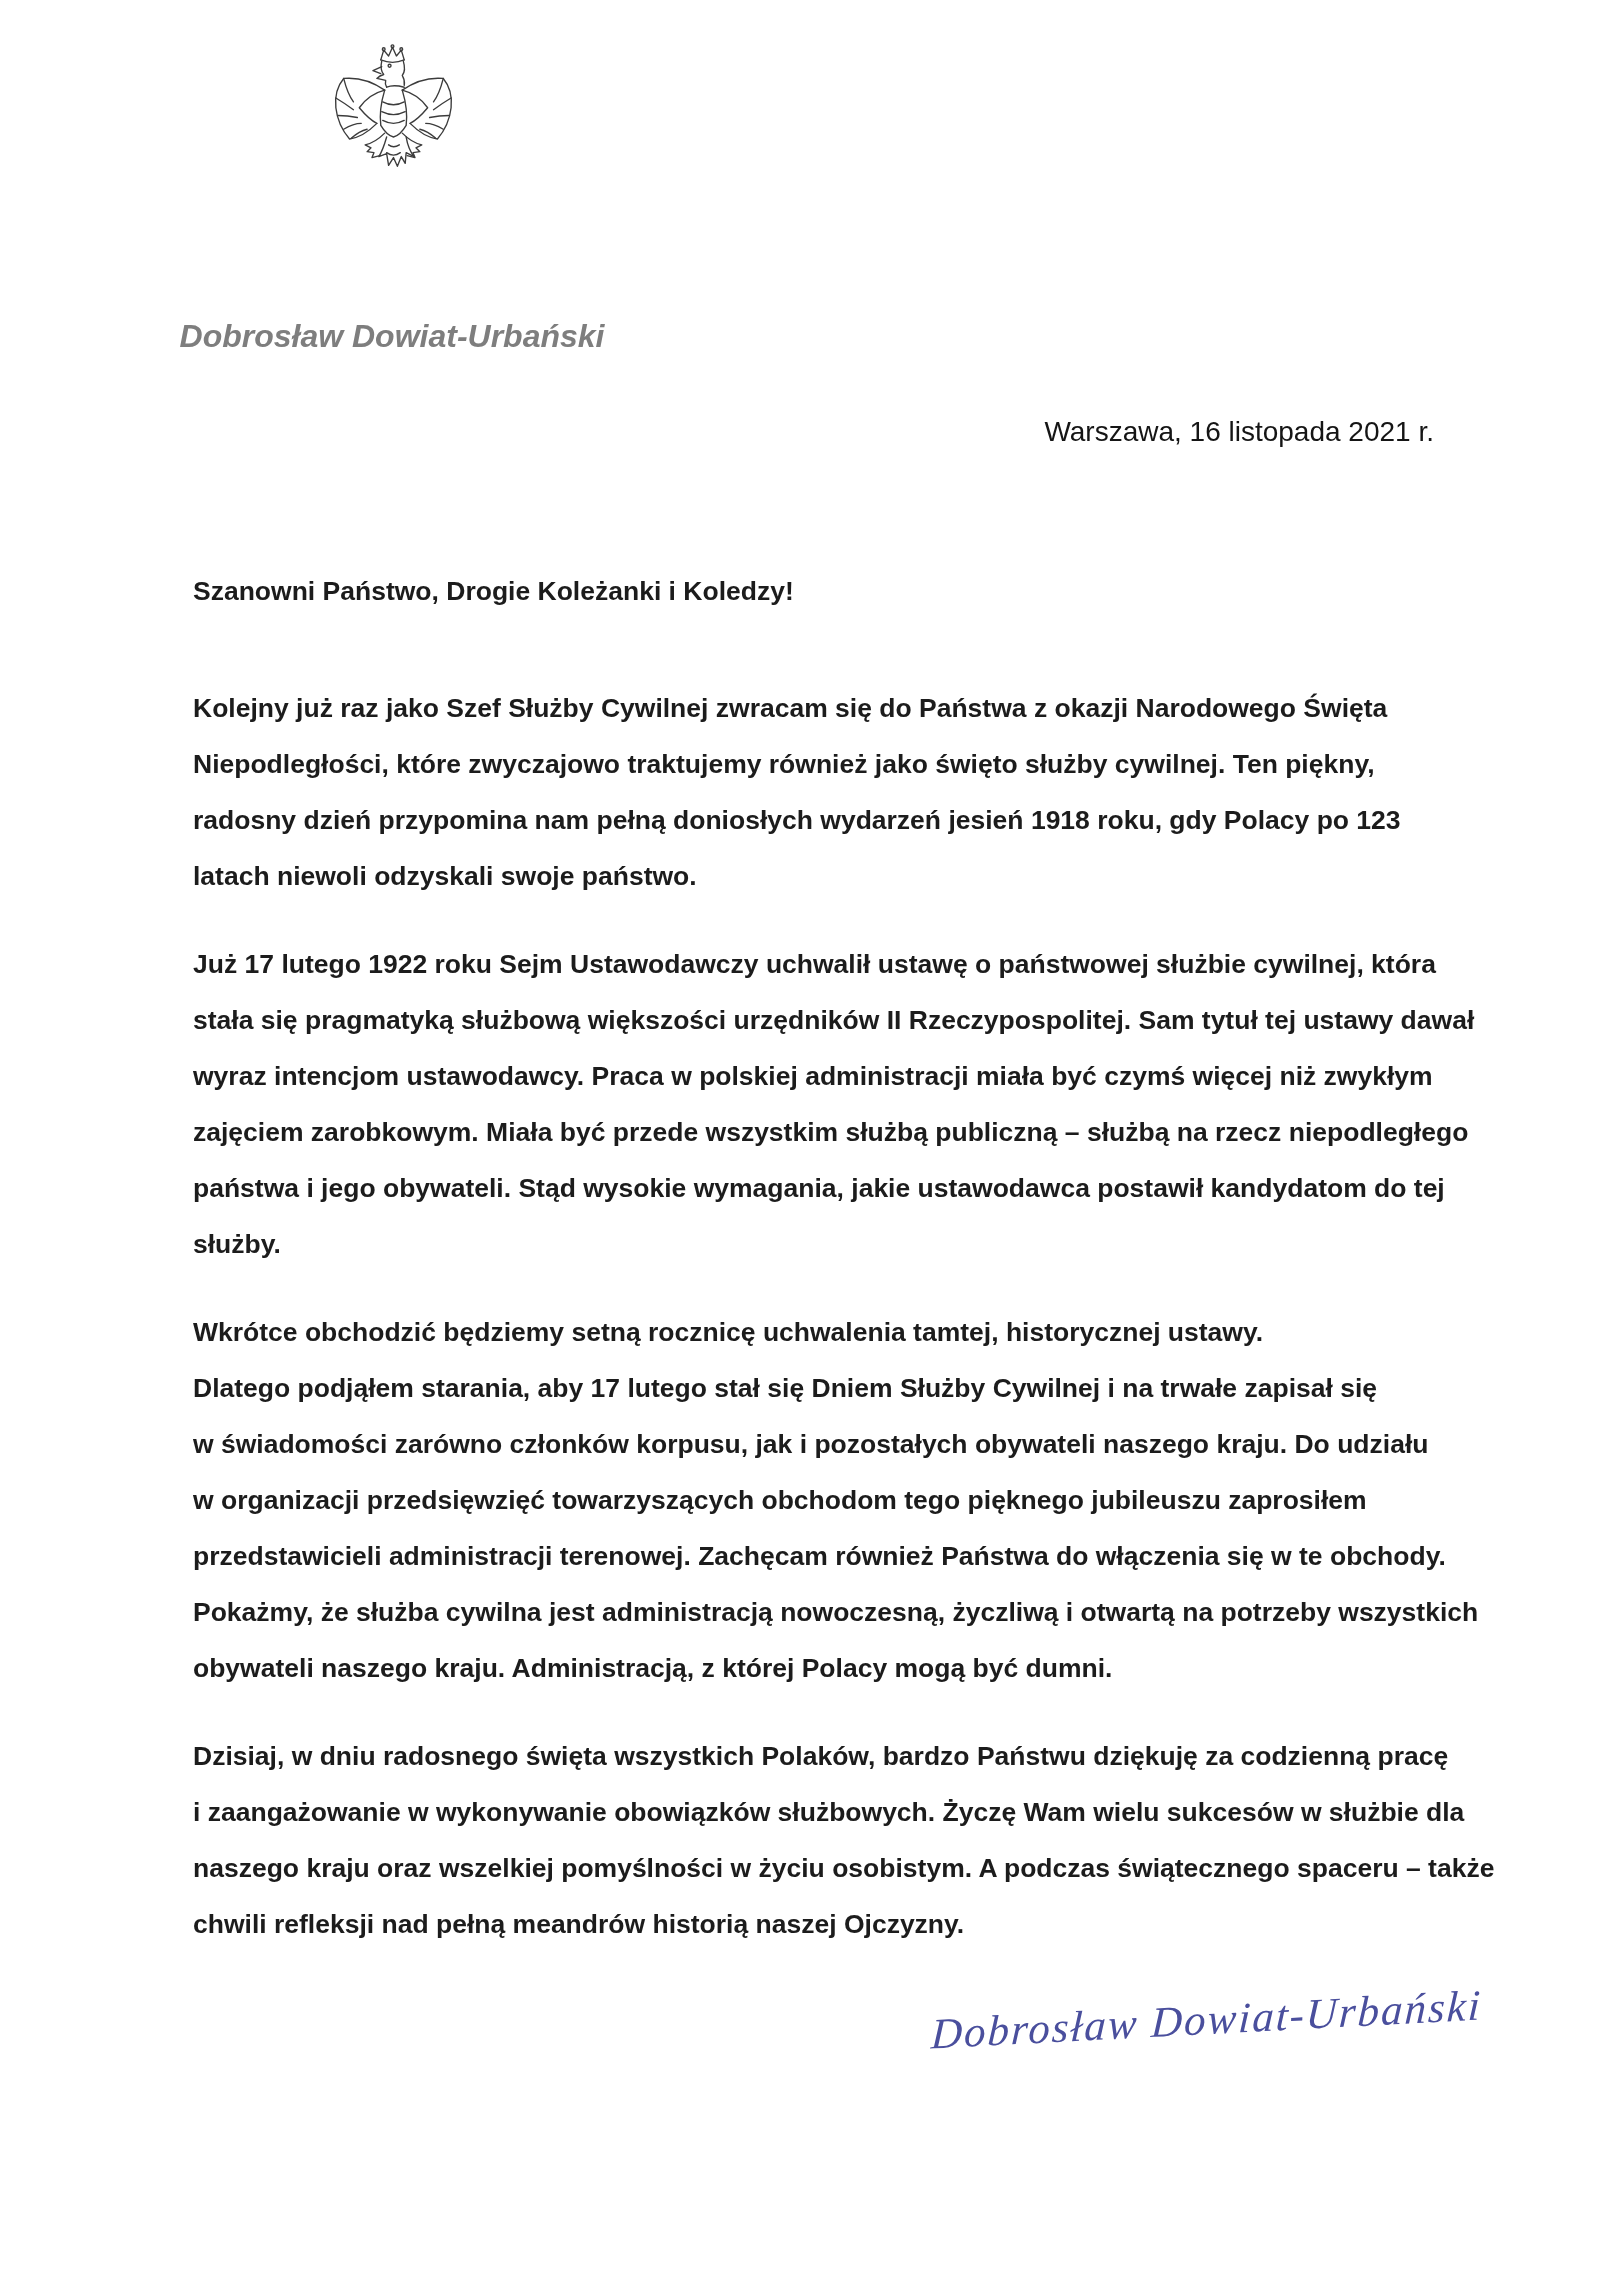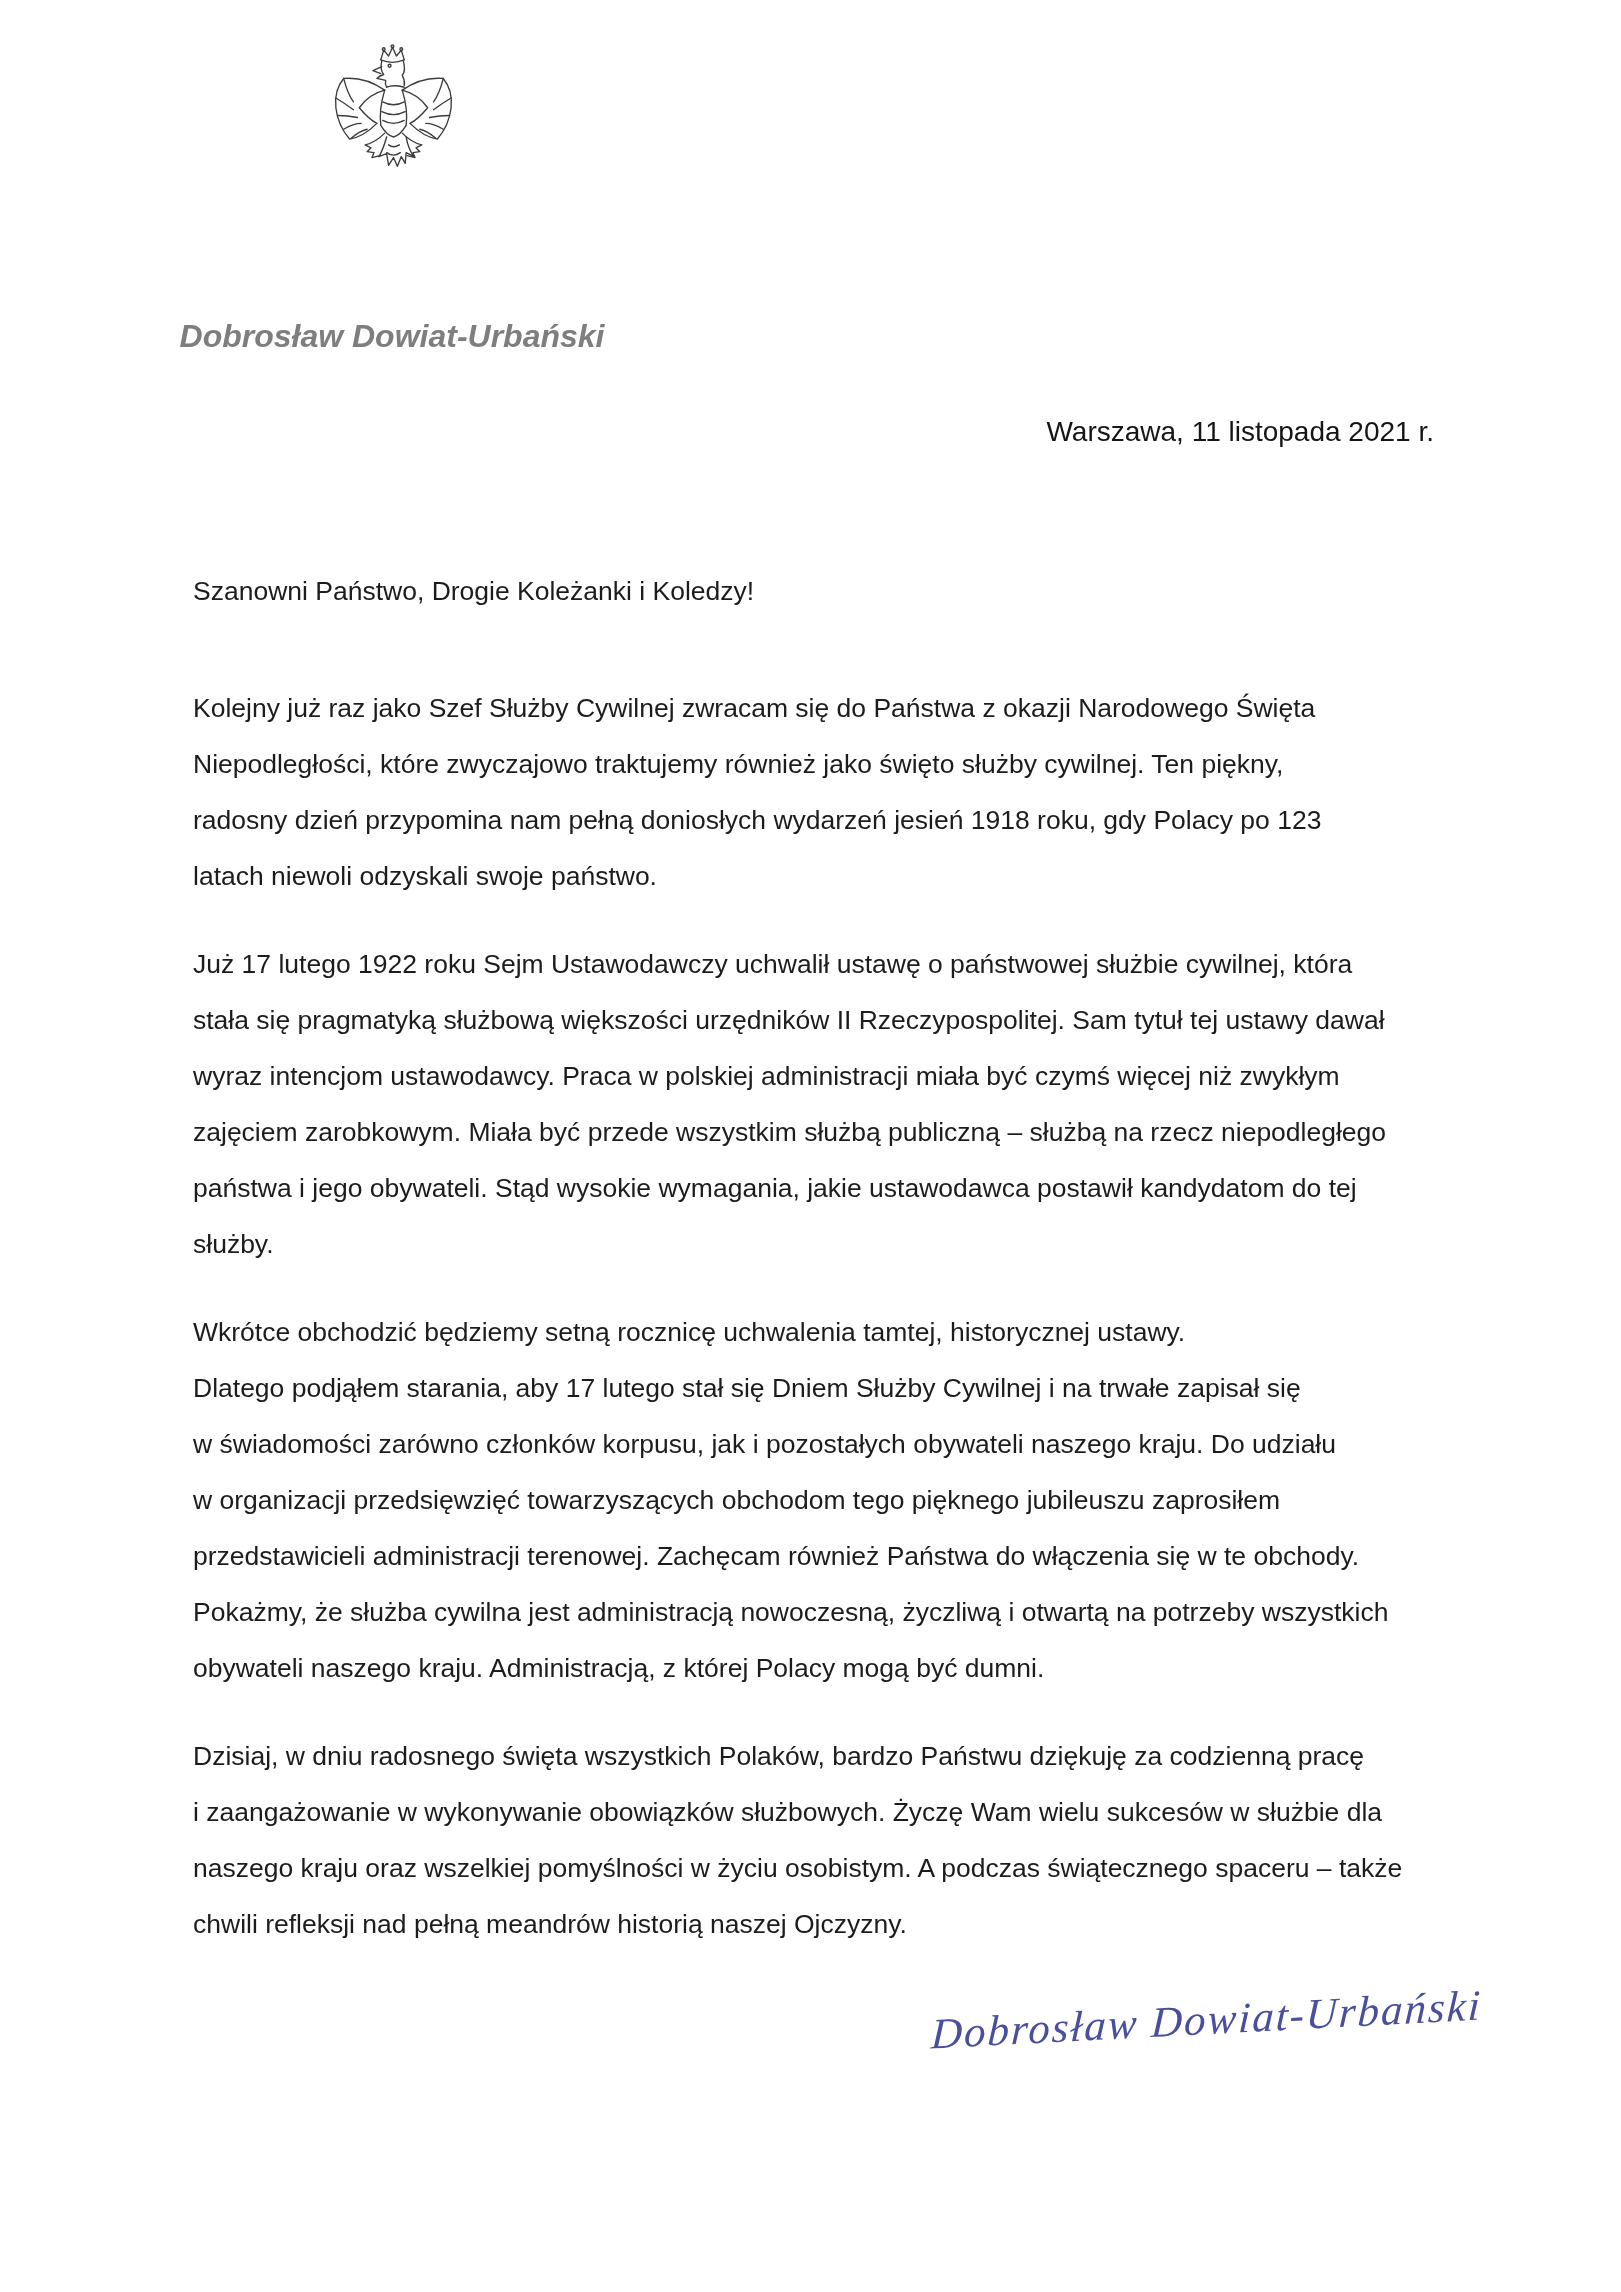--- a/index.html
+++ b/index.html
@@ -31,21 +31,21 @@
     color:#7e7e7e;
     white-space:nowrap;
   }
   .dateline {
     position:absolute; top:416px; right:187px;
     font-size:28px; color:#151515;
     white-space:nowrap;
   }
   .letter-body {
     position:absolute; left:193px; top:563px; width:1372px;
-    font-size:26.5px; line-height:56px;
+    font-size:26.5px; line-height:56px;font-weight:bold;
   }
   .salutation {
     margin:0 0 61px 0;
     white-space:pre;
   }
   .para {
     margin:0 0 32px 0;
     white-space:pre;
   }
   .signature-block {
@@ -111,21 +111,21 @@
         <path d="M58,96 q-4,14 -8,20 l8,-3 2,12 5,-8 4,9 4,-10 4,7 1,-11 8,4 q-6,-8 -8,-20"></path>
         <path d="M60,104 q5,4 11,0"></path>
         <path d="M58,112 q7,5 14,0"></path>
       </g>
     </svg>
   </div>
 
 
   <div class="official-name">Dobrosław Dowiat-Urbański</div>
 
-  <div class="dateline">Warszawa, 11 listopada 2021 r.</div>
+  <div class="dateline">Warszawa, 16 listopada 2021 r.</div>
 
   <div class="letter-body">
     <div class="salutation">Szanowni Państwo, Drogie Koleżanki i Koledzy!</div>
     <p class="para">Kolejny już raz jako Szef Służby Cywilnej zwracam się do Państwa z okazji Narodowego Święta
 Niepodległości, które zwyczajowo traktujemy również jako święto służby cywilnej. Ten piękny,
 radosny dzień przypomina nam pełną doniosłych wydarzeń jesień 1918 roku, gdy Polacy po 123
 latach niewoli odzyskali swoje państwo.</p>
     <p class="para">Już 17 lutego 1922 roku Sejm Ustawodawczy uchwalił ustawę o państwowej służbie cywilnej, która
 stała się pragmatyką służbową większości urzędników II Rzeczypospolitej. Sam tytuł tej ustawy dawał
 wyraz intencjom ustawodawcy. Praca w polskiej administracji miała być czymś więcej niż zwykłym

